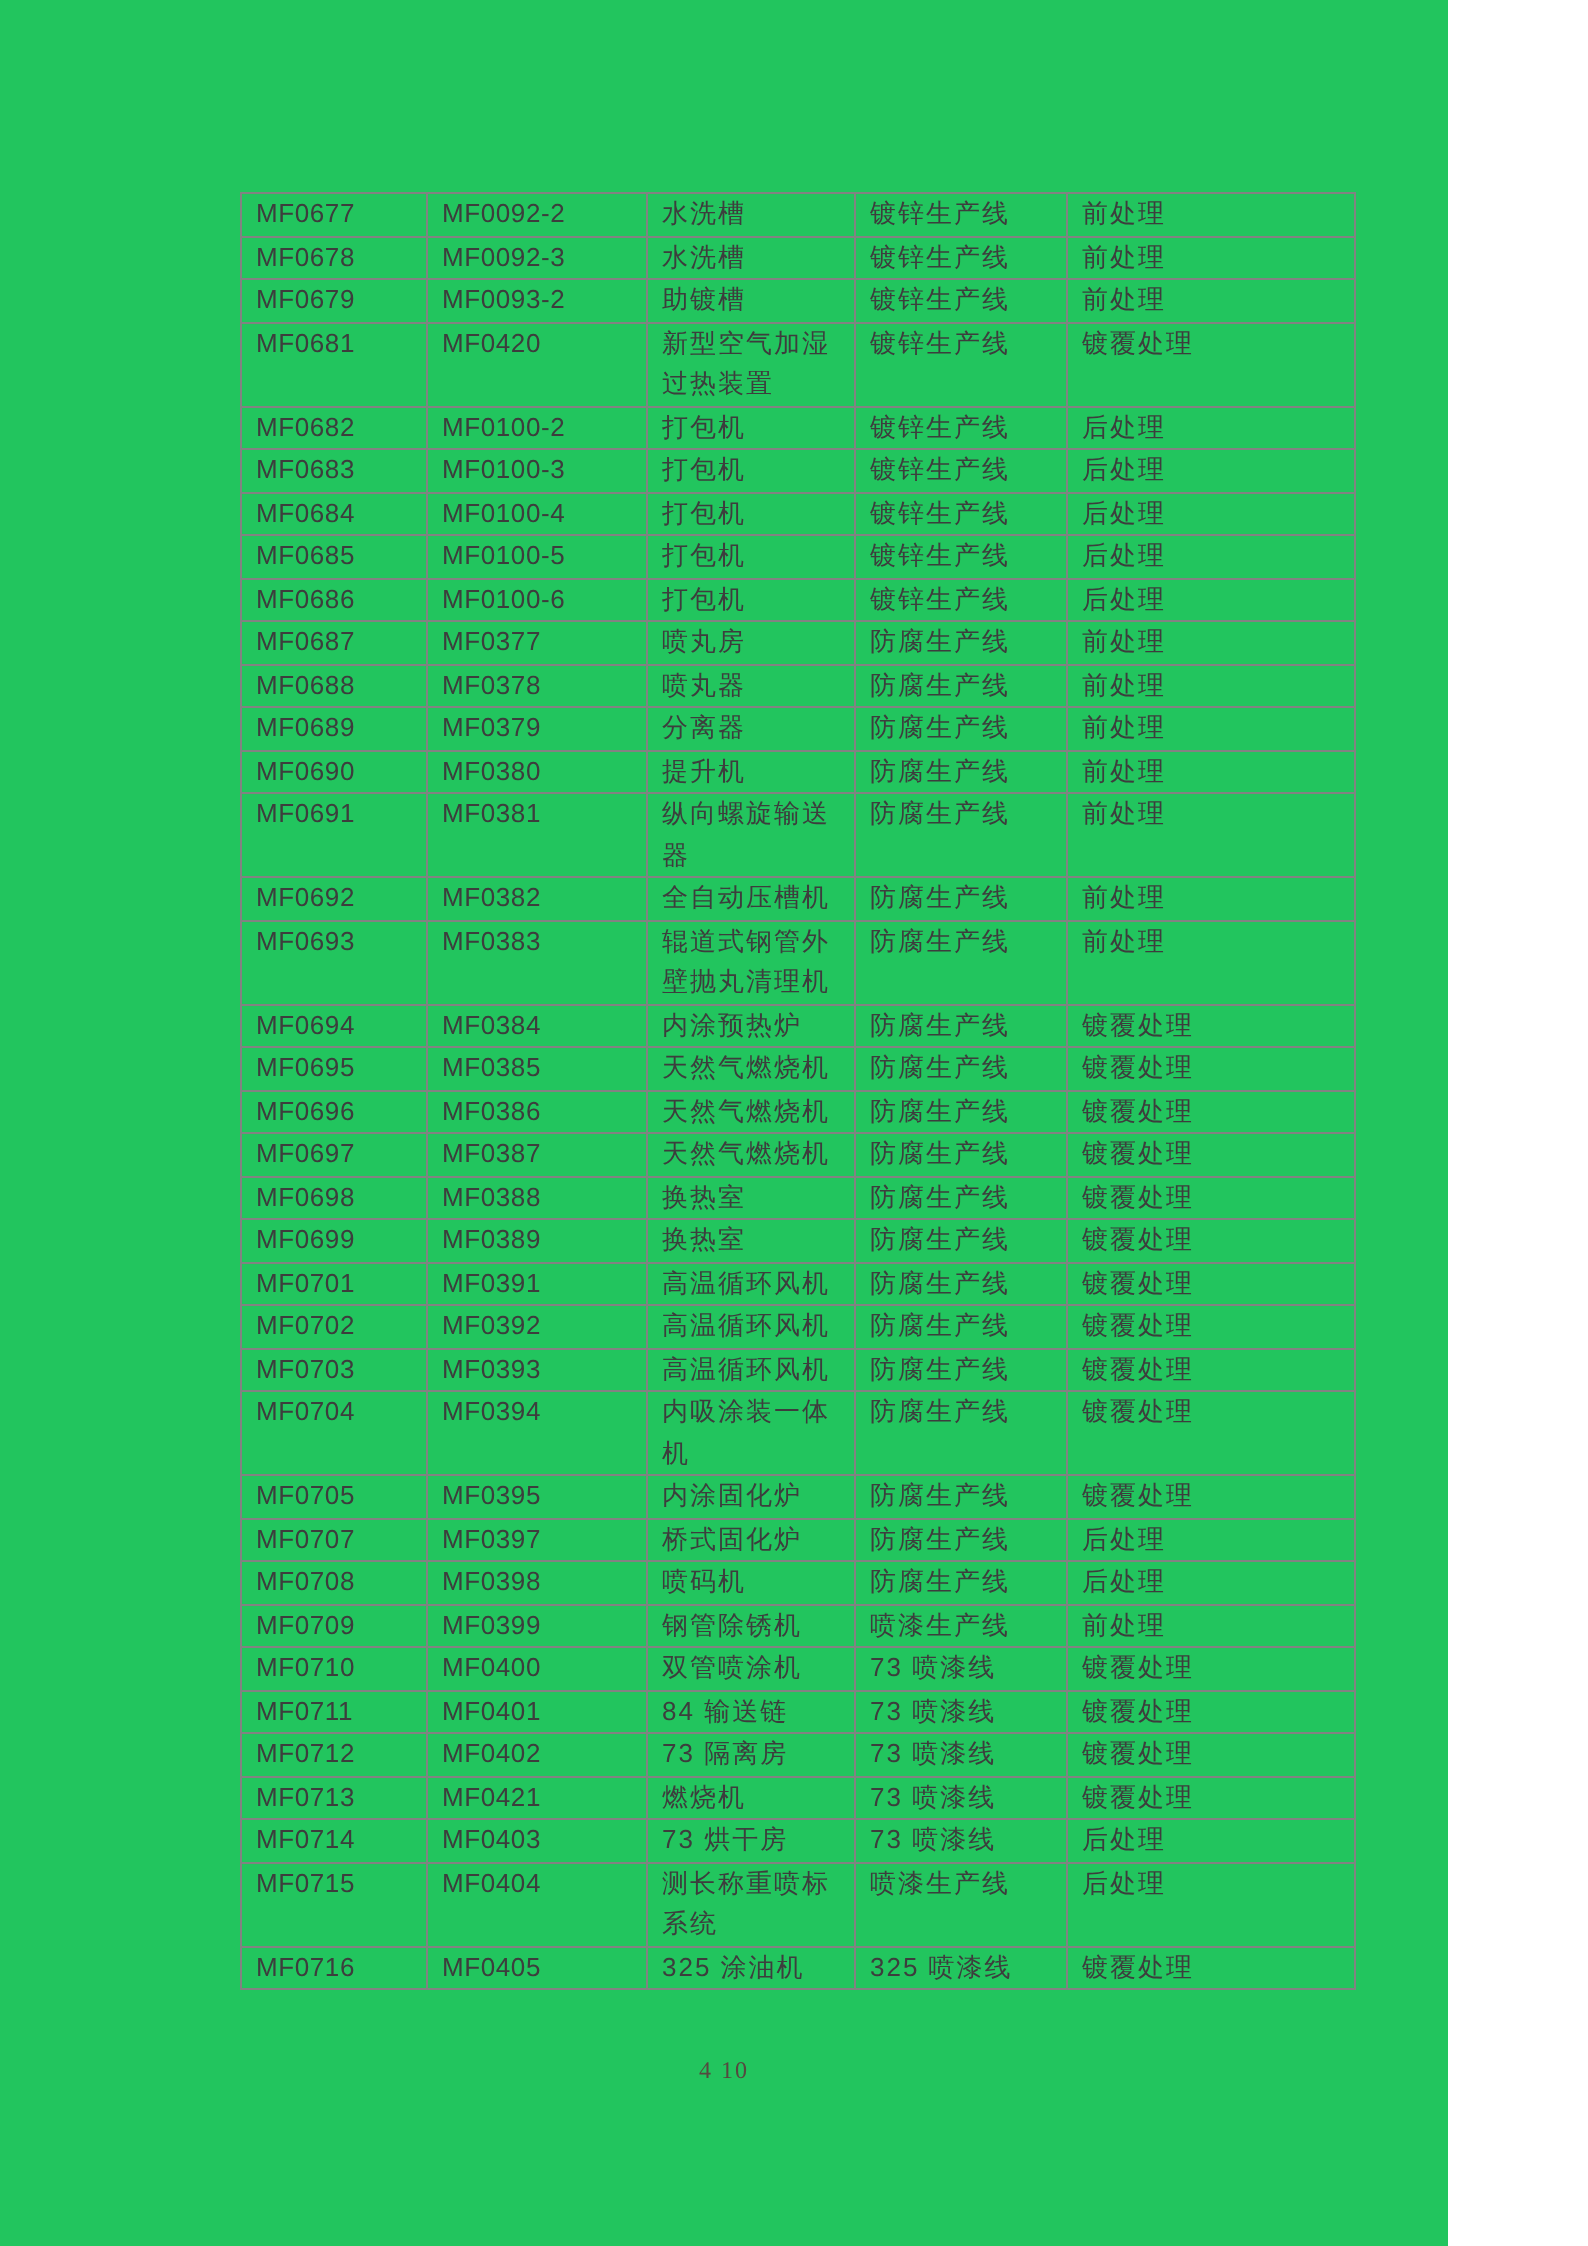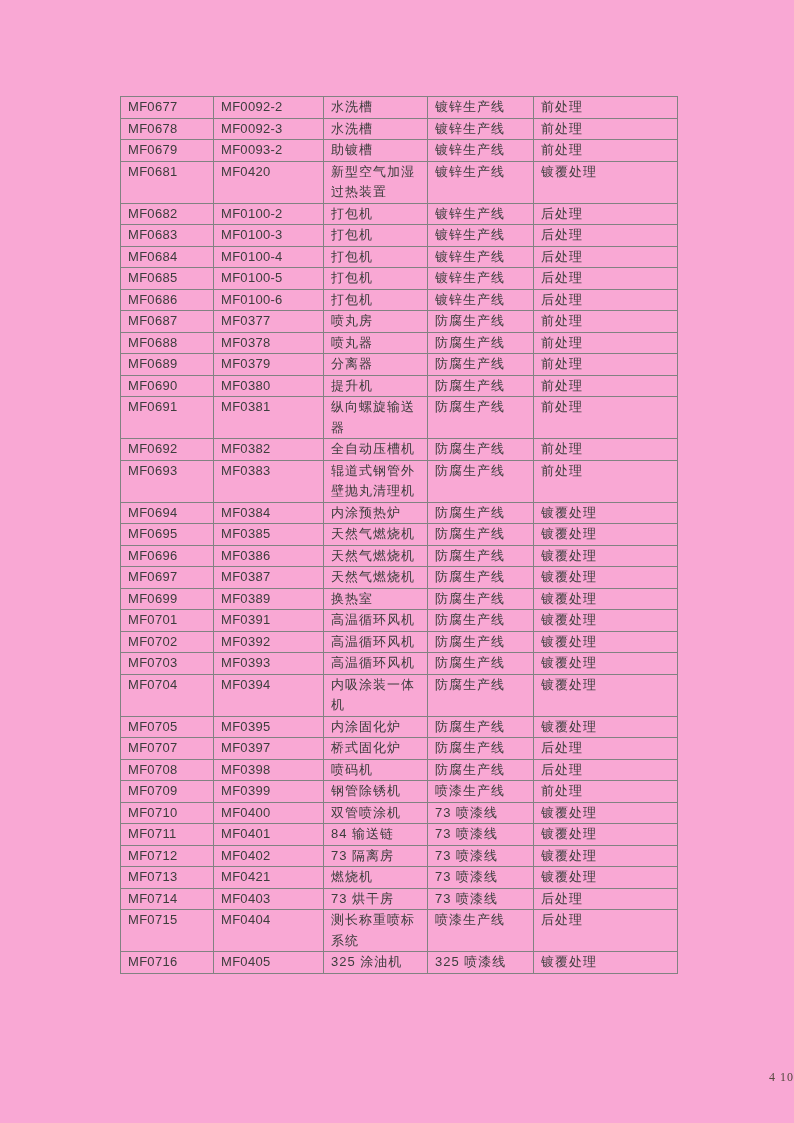--- a/index.html
+++ b/index.html
@@ -1,21 +1,21 @@
 <!DOCTYPE html>
 <html><head>
 <meta charset="utf-8">
 <style>
   * { margin: 0; padding: 0; box-sizing: border-box; }
   html, body { background: #ffffff; }
   .page {
     position: relative;
-    width: 794px;
+    width: 724px;
     height: 1123px;
-    background: #f9a8d4;
+    background: #22c55e;
     font-family: "Liberation Sans", sans-serif;
     color: #3d3d3d;
     overflow: hidden;
   }
   table.equipment-table {
     position: absolute;
     top: 96px;
     left: 120px;
     width: 557px;
     border-collapse: collapse;
@@ -38,27 +38,26 @@
   .col-code1  { width: 93px; }
   .col-code2  { width: 110px; }
   .col-name   { width: 104px; }
   .col-line   { width: 106px; }
   .col-stage  { width: 144px; }
   .page-footer {
     position: absolute;
     top: 1028px;
     left: 0;
     width: 100%;
-    text-align: right;
+    text-align: center;
     font-family: "Liberation Serif", serif;
     font-size: 12px;
     line-height: 14px;
     color: #55493f;
     letter-spacing: 1px;
-    margin-top: 42px;
   }
 </style>
 </head>
 <body>
 
 <div class="page">
 
   <table class="equipment-table">
     <colgroup>
       <col class="col-code1">
@@ -202,20 +201,27 @@
           <td class="cjk">镀覆处理</td>
         </tr>
         <tr>
           <td>MF0697</td>
           <td>MF0387</td>
           <td class="cjk">天然气燃烧机</td>
           <td class="cjk">防腐生产线</td>
           <td class="cjk">镀覆处理</td>
         </tr>
         <tr>
+          <td>MF0698</td>
+          <td>MF0388</td>
+          <td class="cjk">换热室</td>
+          <td class="cjk">防腐生产线</td>
+          <td class="cjk">镀覆处理</td>
+        </tr>
+        <tr>
           <td>MF0699</td>
           <td>MF0389</td>
           <td class="cjk">换热室</td>
           <td class="cjk">防腐生产线</td>
           <td class="cjk">镀覆处理</td>
         </tr>
         <tr>
           <td>MF0701</td>
           <td>MF0391</td>
           <td class="cjk">高温循环风机</td>

